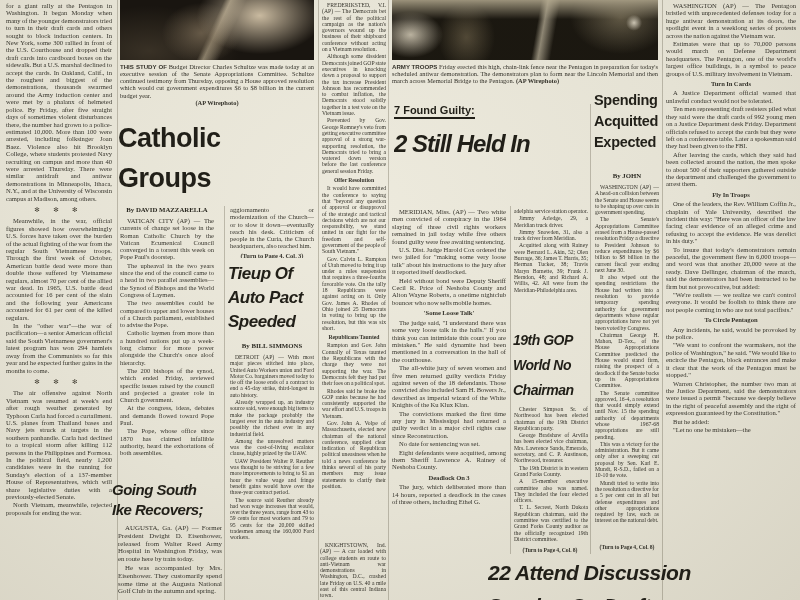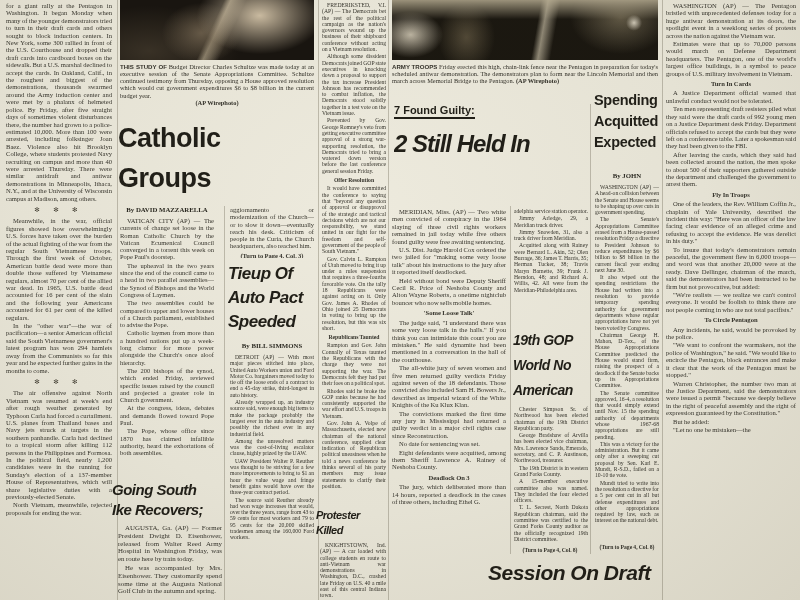--- a/index.html
+++ b/index.html
@@ -140,24 +140,20 @@
       <p class="para">Prevented by Gov. George Romney's veto from getting executive committee approval of a strong war-supporting resolution, the Democrats tried to bring a watered down version before the last conference general session Friday.</p>
       <p class="para subhead">Offer Resolution</p>
       <p class="para">It would have committed the conference to saying that "beyond any question of approval or disapproval of the strategic and tactical decisions which are not our responsibility, we stand united in our fight for the freedom and self-government of the people of South Vietnam."</p>
       <p class="para">Gov. Calvin L. Rampton of Utah moved to bring it up under a rules suspension that requires a three-fourths favorable vote. On the tally 18 Republicans were against acting on it. Only Gov. James A. Rhodes of Ohio joined 25 Democrats in voting to bring up the resolution, but this was six short.</p>
       <p class="para subhead">Republicans Taunted</p>
       <p class="para">Rampton and Gov. John Connally of Texas taunted the Republicans with the charge they were not supporting the war. The Democrats felt they had put their foes on a political spot.</p>
       <p class="para">Rhodes said he broke the GOP ranks because he had consistently supported the war effort and U.S. troops in Vietnam.</p>
       <p class="para">Gov. John A. Volpe of Massachusetts, elected new chairman of the national conference, supplied clear indication of Republican political uneasiness when he told a news conference he thinks several of his party members may issue statements to clarify their position.</p>
     </div>
 
-  <div class="blk" style="left:316px;top:508px;width:72px;height:31px">
-    <div class="hl it h-prot">Protester Killed</div>
-    <div class="hl it h-prot">In Auto Crash</div>
-  </div>
   <div class="blk small" style="left:320px;top:542px;width:66px;height:58px">
       <p class="para">KNIGHTSTOWN, Ind. (AP) — A car loaded with college students en route to anti-Vietnam war demonstrations in Washington, D.C., crashed late Friday on U.S. 40 a mile east of this central Indiana town.</p>
       <p class="para">Frank J. Steiger, 23, Addison, Ill., was killed and six students were injured.</p>
     </div>
 
   <div class="photo" id="photo2" style="left:392px;top:0;width:266px;height:60px"></div>
   <div class="blk cap" style="left:392px;top:63px;width:266px;height:38px">
     <b>ARMY TROOPS</b>
     <span>Friday erected this high, chain-link fence near the Pentagon in preparation for today's scheduled antiwar demonstration. The demonstrators plan to form near the Lincoln Memorial and then march across Memorial Bridge to the Pentagon.</span>
     <span class="cap-credit" style="display:inline">(AP Wirephoto)</span>
@@ -186,21 +182,21 @@
   <div class="blk small" style="left:514px;top:208px;width:74px;height:116px">
       <p class="para cont">adelphia service station operator.</p>
       <p class="para">Jimmy Arledge, 29, a Meridian truck driver.</p>
       <p class="para">Jimmy Snowden, 31, also a truck driver from Meridian.</p>
       <p class="para">Acquitted along with Rainey were Bernard L. Akin, 52; Olen Burrage, 36; James T. Harris, 35; Herman Tucker, 38; Travis Maryn Barnette, 39; Frank J. Herndon, 48; and Richard A. Willis, 42. All were from the Meridian-Philadelphia area.</p>
     </div>
 
   <div class="blk" style="left:513px;top:328px;width:76px;height:76px">
     <div class="hl it h-gop">19th GOP</div>
     <div class="hl it h-gop">World No</div>
-    <div class="hl it h-gop">American</div>
+    <div class="hl it h-gop">Chairman</div>
   </div>
   <div class="blk small" style="left:514px;top:406px;width:74px;height:138px">
       <p class="para">Chester Simpson Sr. of Northwood has been elected chairman of the 19th District Republican party.</p>
       <p class="para">George Bradshaw of Arvilla has been elected vice chairman, Mrs. Lawrence Sands, Emerado, secretary, and C. P. Austinson, Northwood, treasurer.</p>
       <p class="para">The 19th District is in western Grand Forks County.</p>
       <p class="para">A 15-member executive committee also was named. They included the four elected officers.</p>
       <p class="para">T. L. Secrest, North Dakota Republican chairman, said the committee was certified to the Grand Forks County auditor as the officially recognized 19th District committee.</p>
     </div>
   <div class="blk small" style="left:510px;top:545px;width:80px;height:10px">
     <div class="para turnline">(Turn to Page 4, Col. 8)</div>
@@ -240,16 +236,17 @@
       <p class="para">"We're realists — we realize we can't control everyone. It would be foolish to think there are not people coming in who are not total pacifists."</p>
       <p class="para subhead">To Circle Pentagon</p>
       <p class="para">Any incidents, he said, would be provoked by the police.</p>
       <p class="para">"We want to confront the warmakers, not the police of Washington," he said. "We would like to encircle the Pentagon, block entrances and make it clear that the work of the Pentagon must be stopped."</p>
       <p class="para">Warren Christopher, the number two man at the Justice Department, said the demonstrators were issued a permit "because we deeply believe in the right of peaceful assembly and the right of expression guaranteed by the Constitution."</p>
       <p class="para">But he added:</p>
       <p class="para">"Let no one be mistaken—the</p>
     </div>
 
   <div class="blk" style="left:488px;top:556px;width:218px;height:44px">
+    <div class="hl it h-attend">22 Attend Discussion</div>
     <div class="hl it h-attend">Session On Draft</div>
   </div>
 
 </div>
 
 </body></html>

